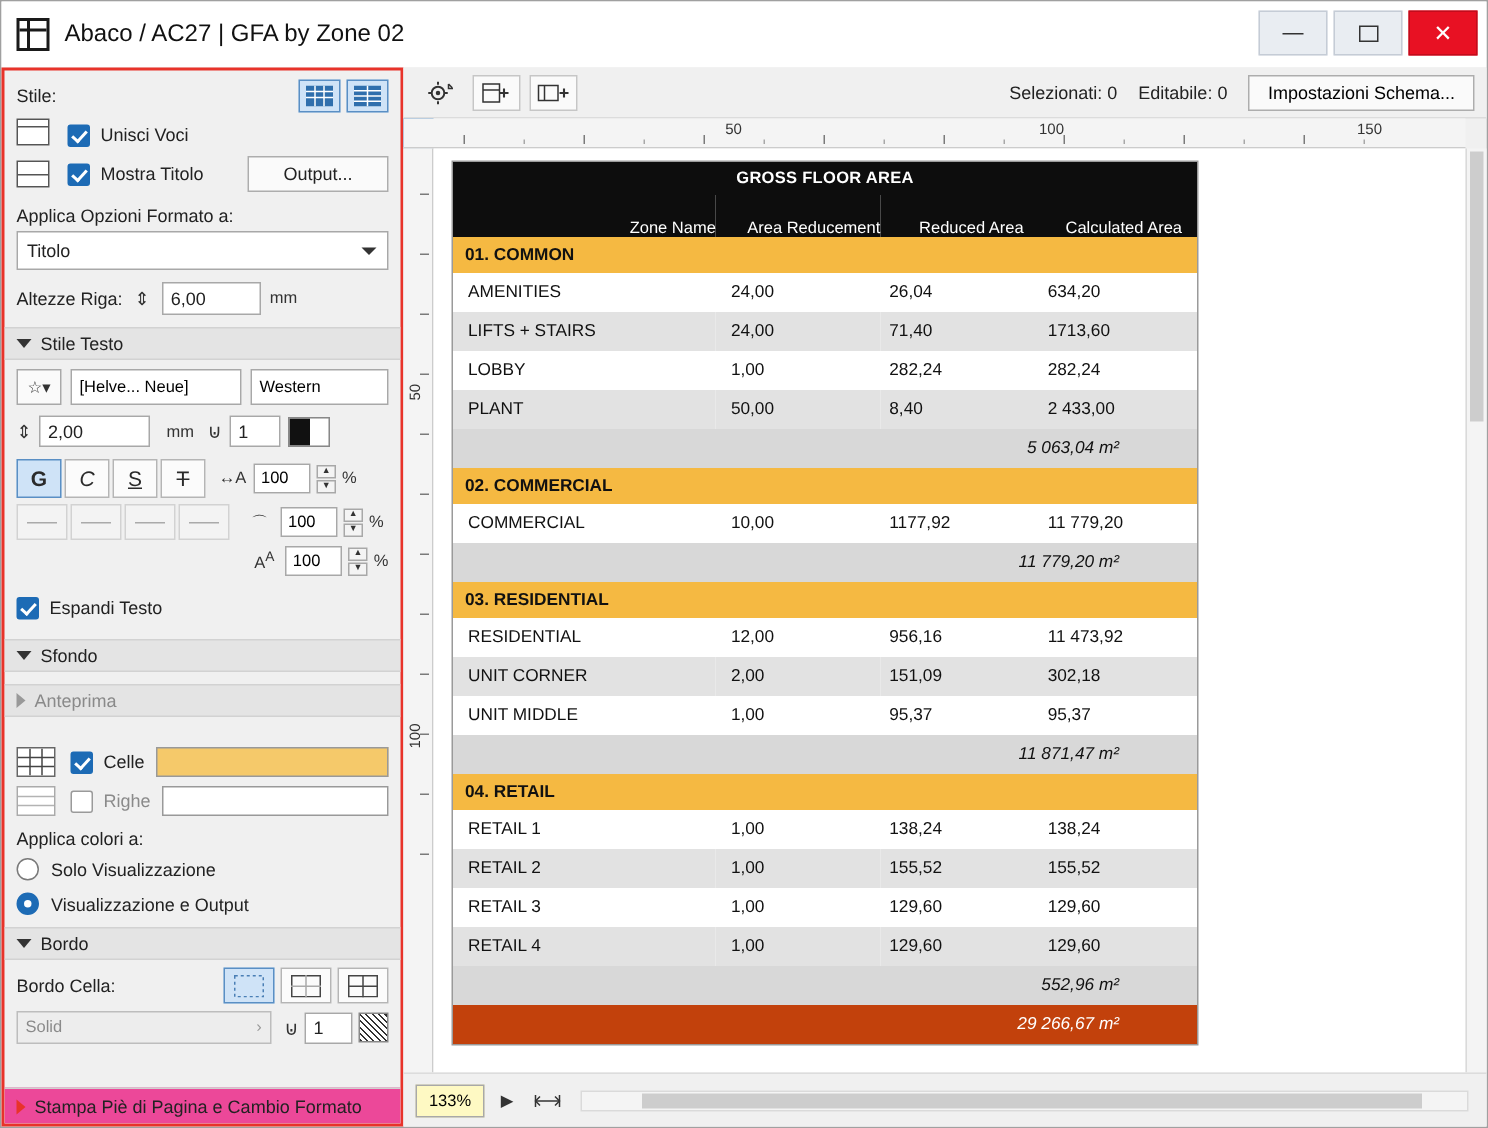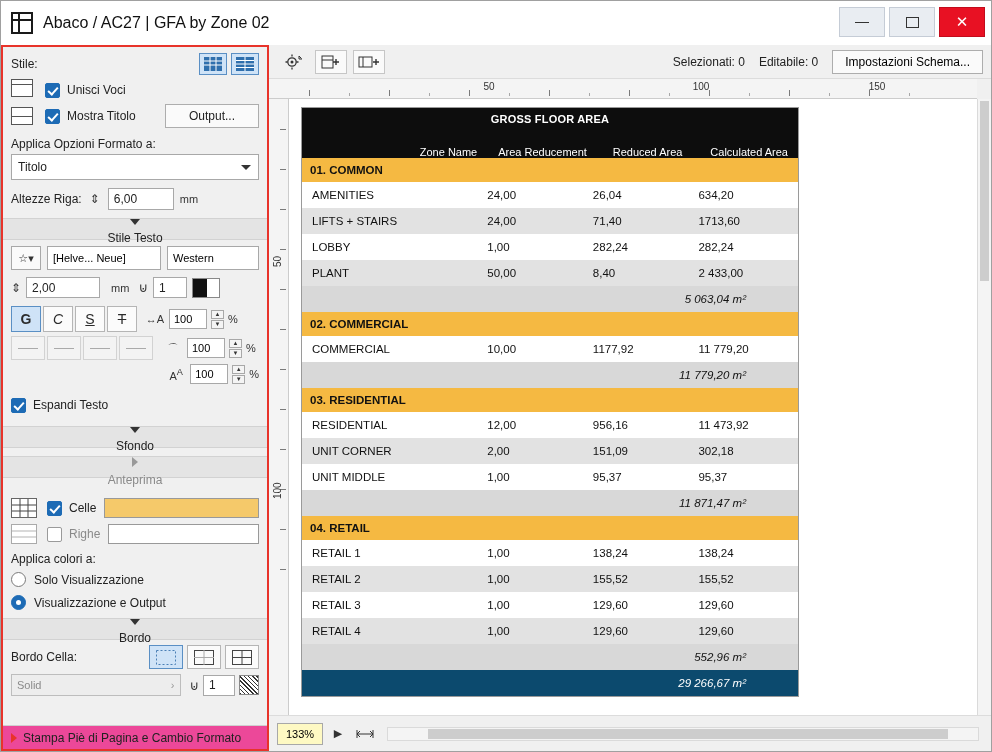--- a/index.html
+++ b/index.html
@@ -132,21 +132,21 @@
     height: 22px; border: 1px solid #a8a8a8; background: #fff;
     display: flex; align-items: center; padding: 0 5px;
     font-size: 12px; color: #222;
   }
   .unit { font-size: 11px; color: #333; margin-left: 6px; }
 
   .disclosure {
     display: flex; align-items: center; gap: 6px;
     background: #e4e4e4; height: 22px; margin: 8px -8px 0 -8px;
     padding: 0 8px; font-size: 12px; color: #222;
-    border-top: 1px solid #d2d2d2; border-bottom: 1px solid #d2d2d2; flex-direction: column;
+    border-top: 1px solid #d2d2d2; border-bottom: 1px solid #d2d2d2;
   }
   .tri-down { width:0;height:0;border-left:5px solid transparent;border-right:5px solid transparent;border-top:6px solid #333; }
   .tri-right { width:0;height:0;border-top:5px solid transparent;border-bottom:5px solid transparent;border-left:6px solid #333; }
   .tri-right.dim { border-left-color:#999; }
 
   .font-row { display: flex; align-items: center; gap: 6px; margin-top: 6px; }
   .star-btn {
     width: 30px; height: 24px; border: 1px solid #a8a8a8; background: #fafafa;
     display: flex; align-items: center; justify-content: center; position: relative;
     font-size: 11px; color: #333;
@@ -278,21 +278,21 @@
   }
   tr.data td { height: 26px; font-size: 11.5px; color: #111; }
   tr.data td.name { padding-left: 10px; }
   tr.data.alt td { background: #e2e2e2; }
   tr.data.plain td { background: #ffffff; }
   tr.sub td {
     background: #d8d8d8; height: 26px; font-style: italic; font-size: 11.5px;
     color: #111; text-align: right; padding-right: 52px;
   }
   tr.total td {
-    background: #0c4a6e; color: #ffffff; height: 26px; font-style: italic;
+    background: #c2410c; color: #ffffff; height: 26px; font-style: italic;
     font-size: 11.5px; text-align: right; padding-right: 52px; font-weight: normal;
   }
   tr.data td.col2 { padding-left: 10px; }
   tr.data td.col3 { padding-left: 6px; }
   tr.data td.col4 { padding-left: 16px; }
 
   .vscroll {
     position: absolute; right: 0; top: 54px; bottom: 36px; width: 14px;
     background: #f4f4f4; border-left: 1px solid #dadada;
   }
@@ -627,21 +627,21 @@
         <div class="tick" style="left:360px"></div>
           <div class="tick minor" style="left:400px"></div>
         <div class="tick" style="left:440px"></div>
           <div class="tick minor" style="left:480px"></div>
         <div class="tick" style="left:520px"></div>
           <div class="tick minor" style="left:560px"></div>
         <div class="tick" style="left:600px"></div>
           <div class="tick minor" style="left:640px"></div>
         <div class="num" style="left:220px">50</div>
         <div class="num" style="left:432px">100</div>
-        <div class="num" style="left:608px">150</div>
+        <div class="num" style="left:644px">150</div>
       </div>
 
       <div class="ruler-v">
         <div class="tick" style="top:30px"></div>
           <div class="tick" style="top:70px"></div>
         <div class="tick" style="top:110px"></div>
           <div class="tick" style="top:150px"></div>
         <div class="tick" style="top:190px"></div>
           <div class="tick" style="top:230px"></div>
         <div class="tick" style="top:270px"></div>

